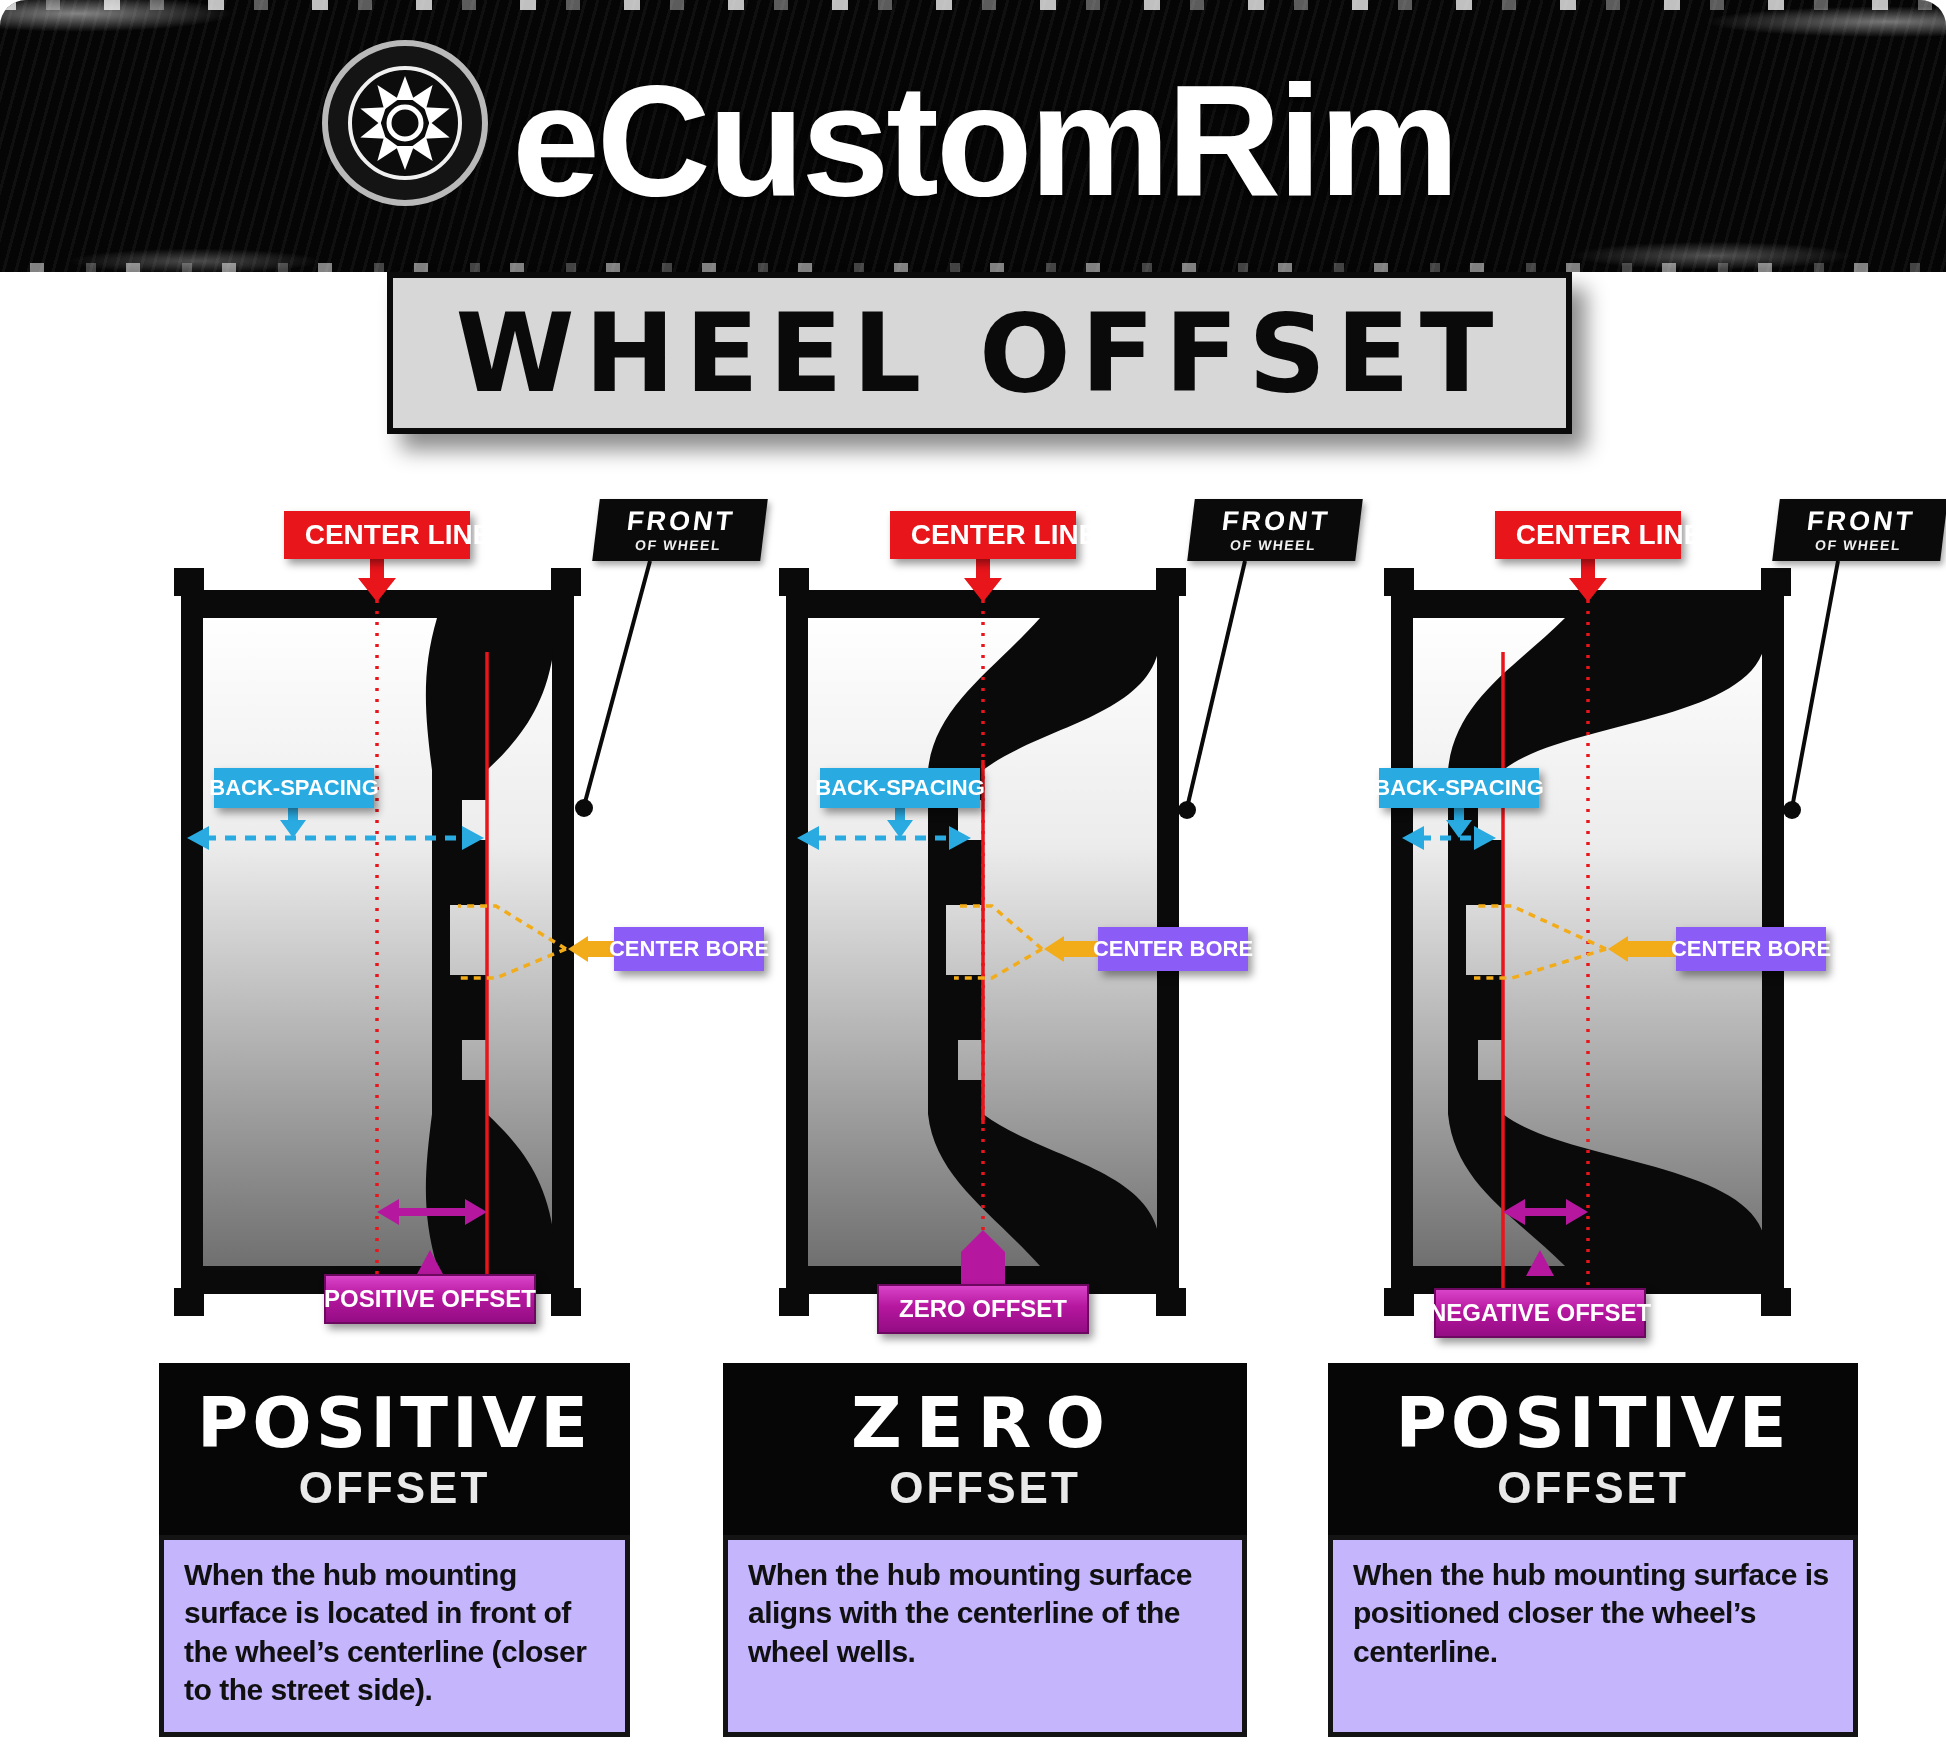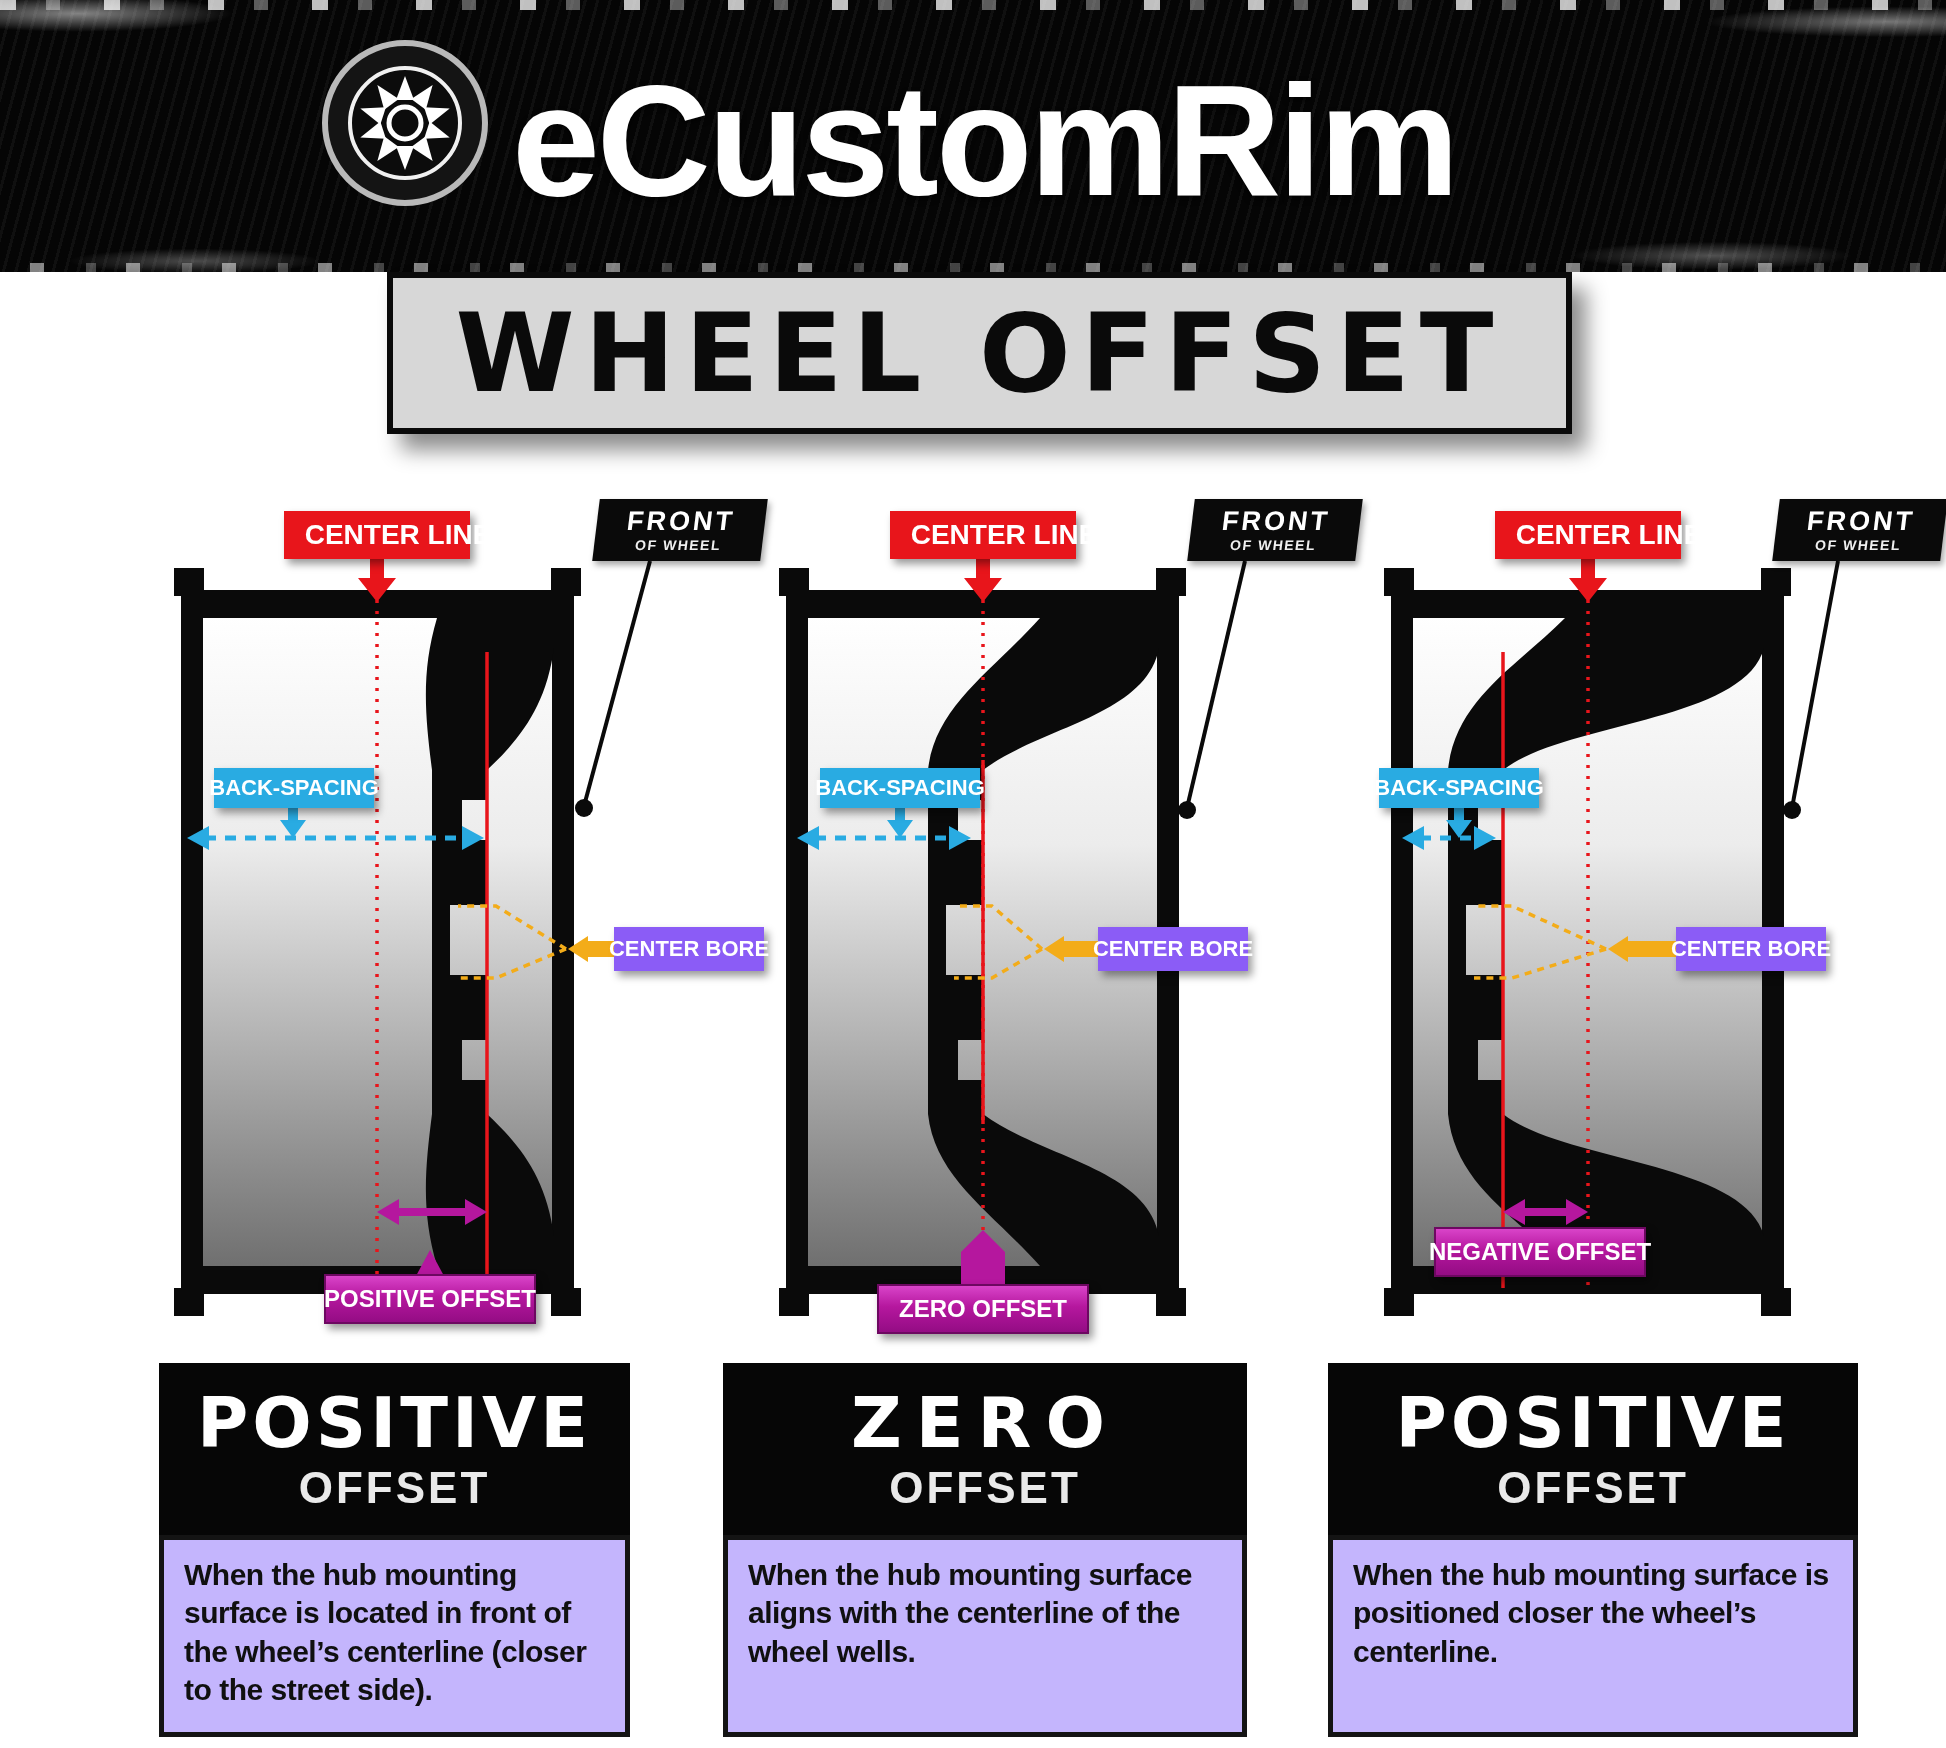--- a/index.html
+++ b/index.html
@@ -1,17 +1,17 @@
 <!DOCTYPE html>
 <html><head>
 <meta charset="utf-8">
 <style>
   * { margin:0; padding:0; box-sizing:border-box; }
   body { background:#ffffff; font-family:"Liberation Sans", sans-serif; }
-  .page { position:relative; width:1946px; height:1748px; background:#ffffff; overflow:hidden; }
+  .page { position:relative; width:1946px; height:1748px; background:#ffffff; overflow:hidden;border-radius:26px; }
 
   
   .header {
     position:absolute; left:0; top:0; width:1946px; height:272px;
     background-color:#050505;
     background-image:
       radial-gradient(ellipse 220px 26px at 4% 5%, rgba(255,255,255,.5), transparent 70%),
       radial-gradient(ellipse 260px 22px at 97% 8%, rgba(255,255,255,.45), transparent 70%),
       radial-gradient(ellipse 200px 20px at 88% 94%, rgba(255,255,255,.3), transparent 70%),
       radial-gradient(ellipse 180px 18px at 10% 96%, rgba(255,255,255,.28), transparent 70%),
@@ -257,21 +257,21 @@
   <div class="badge yellow" style="left:1098px; top:927px; width:150px;">CENTER BORE</div>
   <div class="badge magenta" style="left:877px; top:1284px; width:212px;">ZERO OFFSET</div>
 
   <div class="badge red" style="left:1495px; top:511px; width:186px;">CENTER LINE</div>
   <div class="badge front" style="left:1776px; top:499px; width:168px;">
     <span class="l1">FRONT</span>
     <span class="l2">OF WHEEL</span>
   </div>
   <div class="badge cyan" style="left:1379px; top:768px; width:160px;">BACK-SPACING</div>
   <div class="badge yellow" style="left:1676px; top:927px; width:150px;">CENTER BORE</div>
-  <div class="badge magenta" style="left:1434px; top:1227px; width:212px;">NEGATIVE OFFSET</div>
+  <div class="badge magenta" style="left:1434px; top:1288px; width:212px;">NEGATIVE OFFSET</div>
 
   <div class="card" style="left:118px; width:512px;padding-left:41px;">
     <div class="card-header">
       <div class="card-title">POSITIVE</div>
       <div class="card-sub">OFFSET</div>
     </div>
     <div class="card-body">When the hub mounting surface is located in front of the wheel’s centerline (closer to the street side).</div>
   </div>
 
   <div class="card" style="left:723px; width:524px;">

